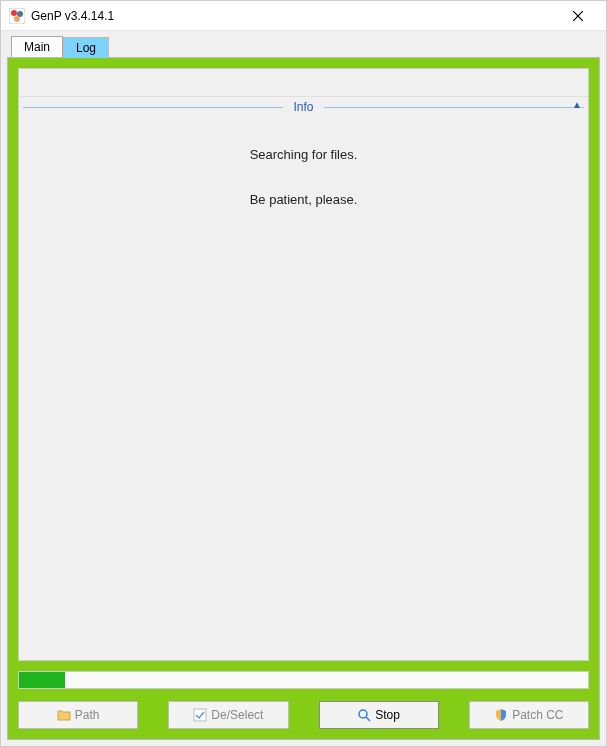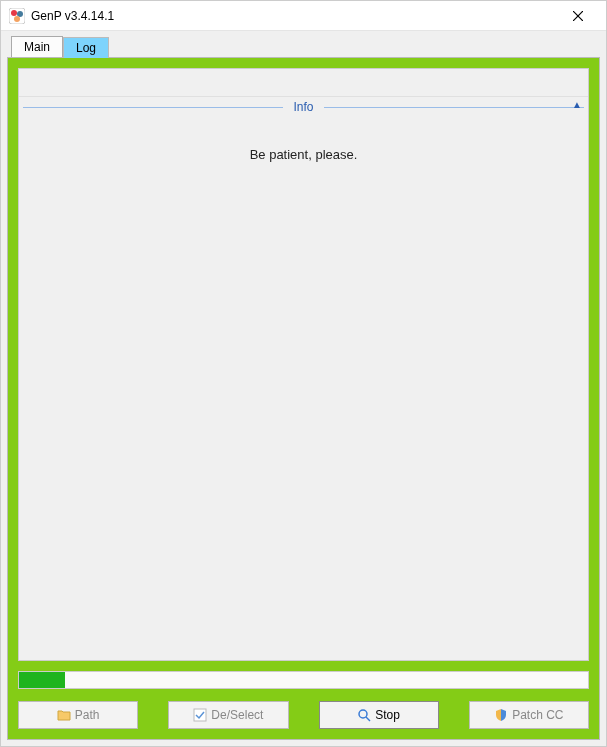--- a/index.html
+++ b/index.html
@@ -222,20 +222,21 @@
 
     <div class="tabpanel">
       <div class="content-frame">
         <div class="content-top-spacer"></div>
         <div class="info-header">
           <div class="info-line"></div>
           <span class="info-label">Info</span>
           <span class="collapse-caret">▲</span>
         </div>
         <div class="info-body">
+          <p>Searching for files.</p>
           <p>Be patient, please.</p>
         </div>
       </div>
 
       <div class="progress">
         <div class="progress-fill" style="width: 8%;"></div>
       </div>
 
       <div class="button-row">
         <div class="btn">

